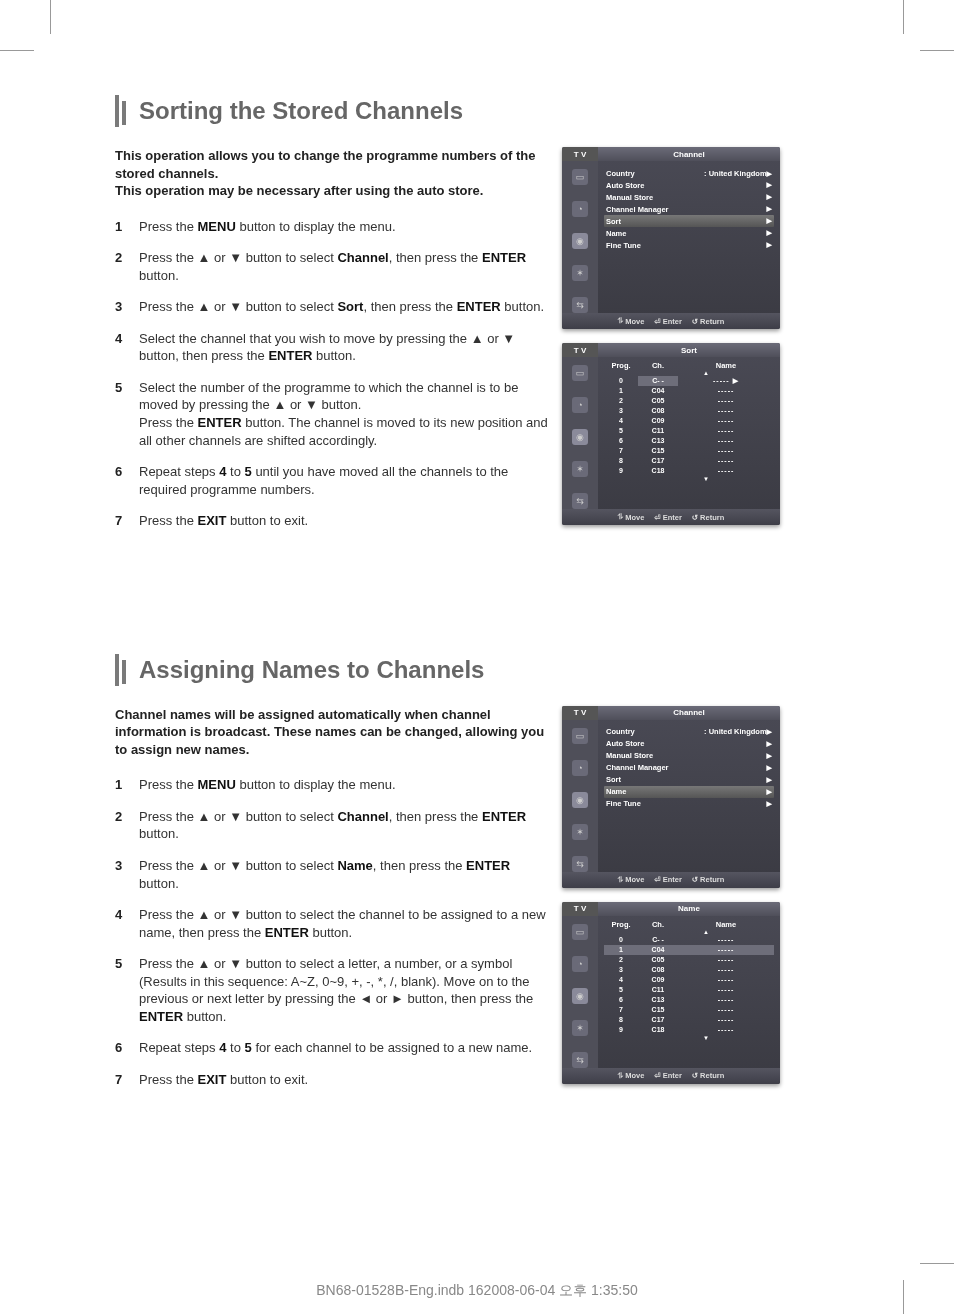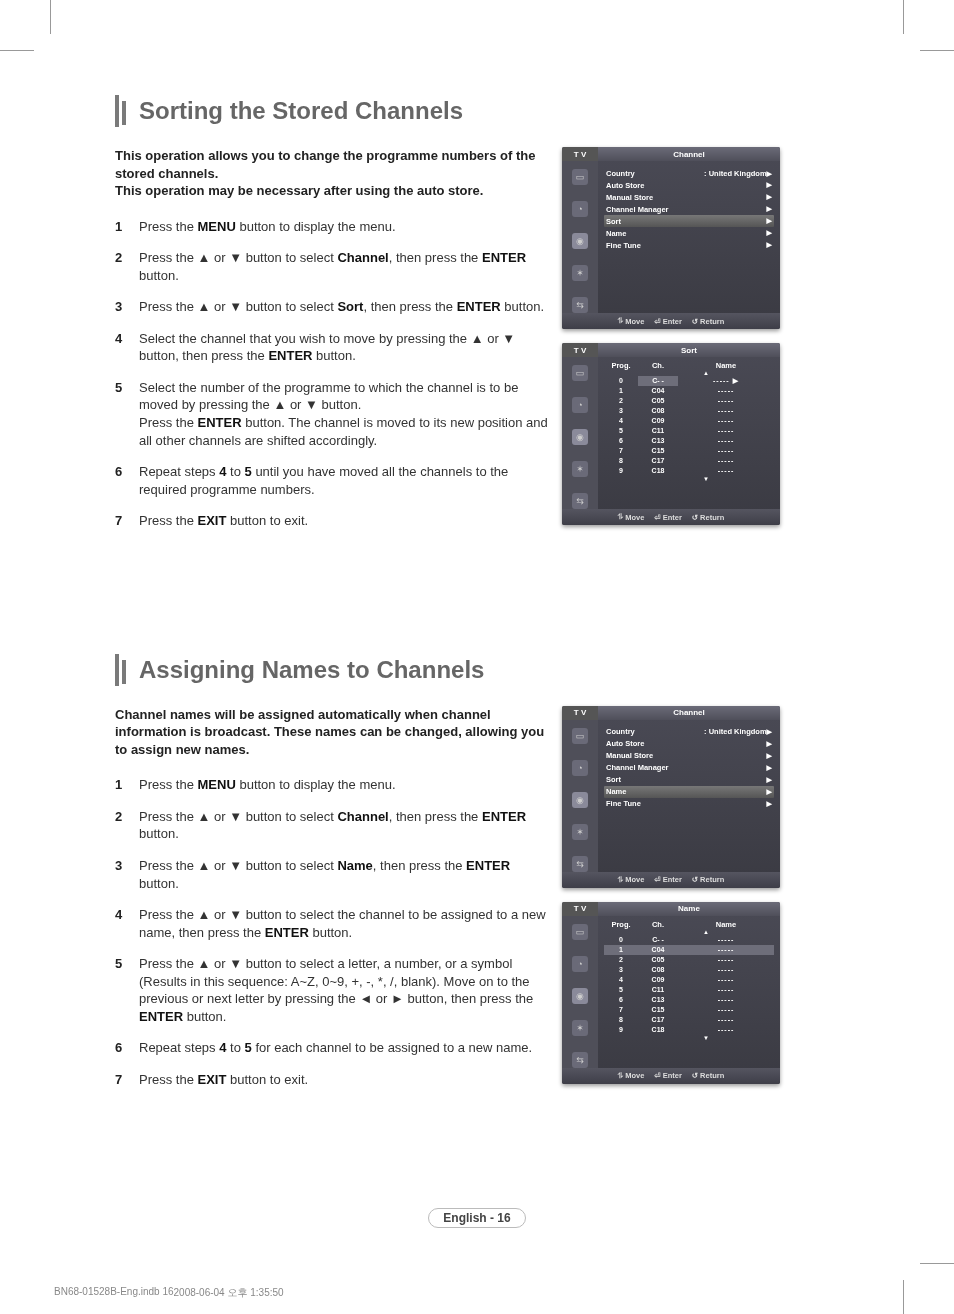--- a/index.html
+++ b/index.html
@@ -214,22 +214,22 @@
     border: 1px solid #bbb;
     border-radius: 10px;
     padding: 2px 14px;
   }
   .page-footer-bottom {
     position: absolute;
     bottom: 14px;
     left: 54px;
     right: 54px;
     display: flex;
-    justify-content: flex-start;
-    font-size: 10px;
+    justify-content: center;
+    font-size: 14px;
     color: #888;
   }
   .cutmarks {
     position: absolute;
     top: 0; left: 0; right: 0; bottom: 0;
     pointer-events: none;
   }
   .cutmarks::before, .cutmarks::after {
     content:'';
     position:absolute;
@@ -610,20 +610,17 @@
               <span>↺ <span>Return</span></span>
             </div>
           </div>
 
         </div>
       </div>
     </div>
 
   </div>
 
-  <div class="page-footer-center">
-    <span class="footer-pill">English - 16</span>
-  </div>
   <div class="page-footer-bottom">
     <span>BN68-01528B-Eng.indb   16</span>
     <span>2008-06-04   오후 1:35:50</span>
   </div>
 </div>
 
 </body></html>

